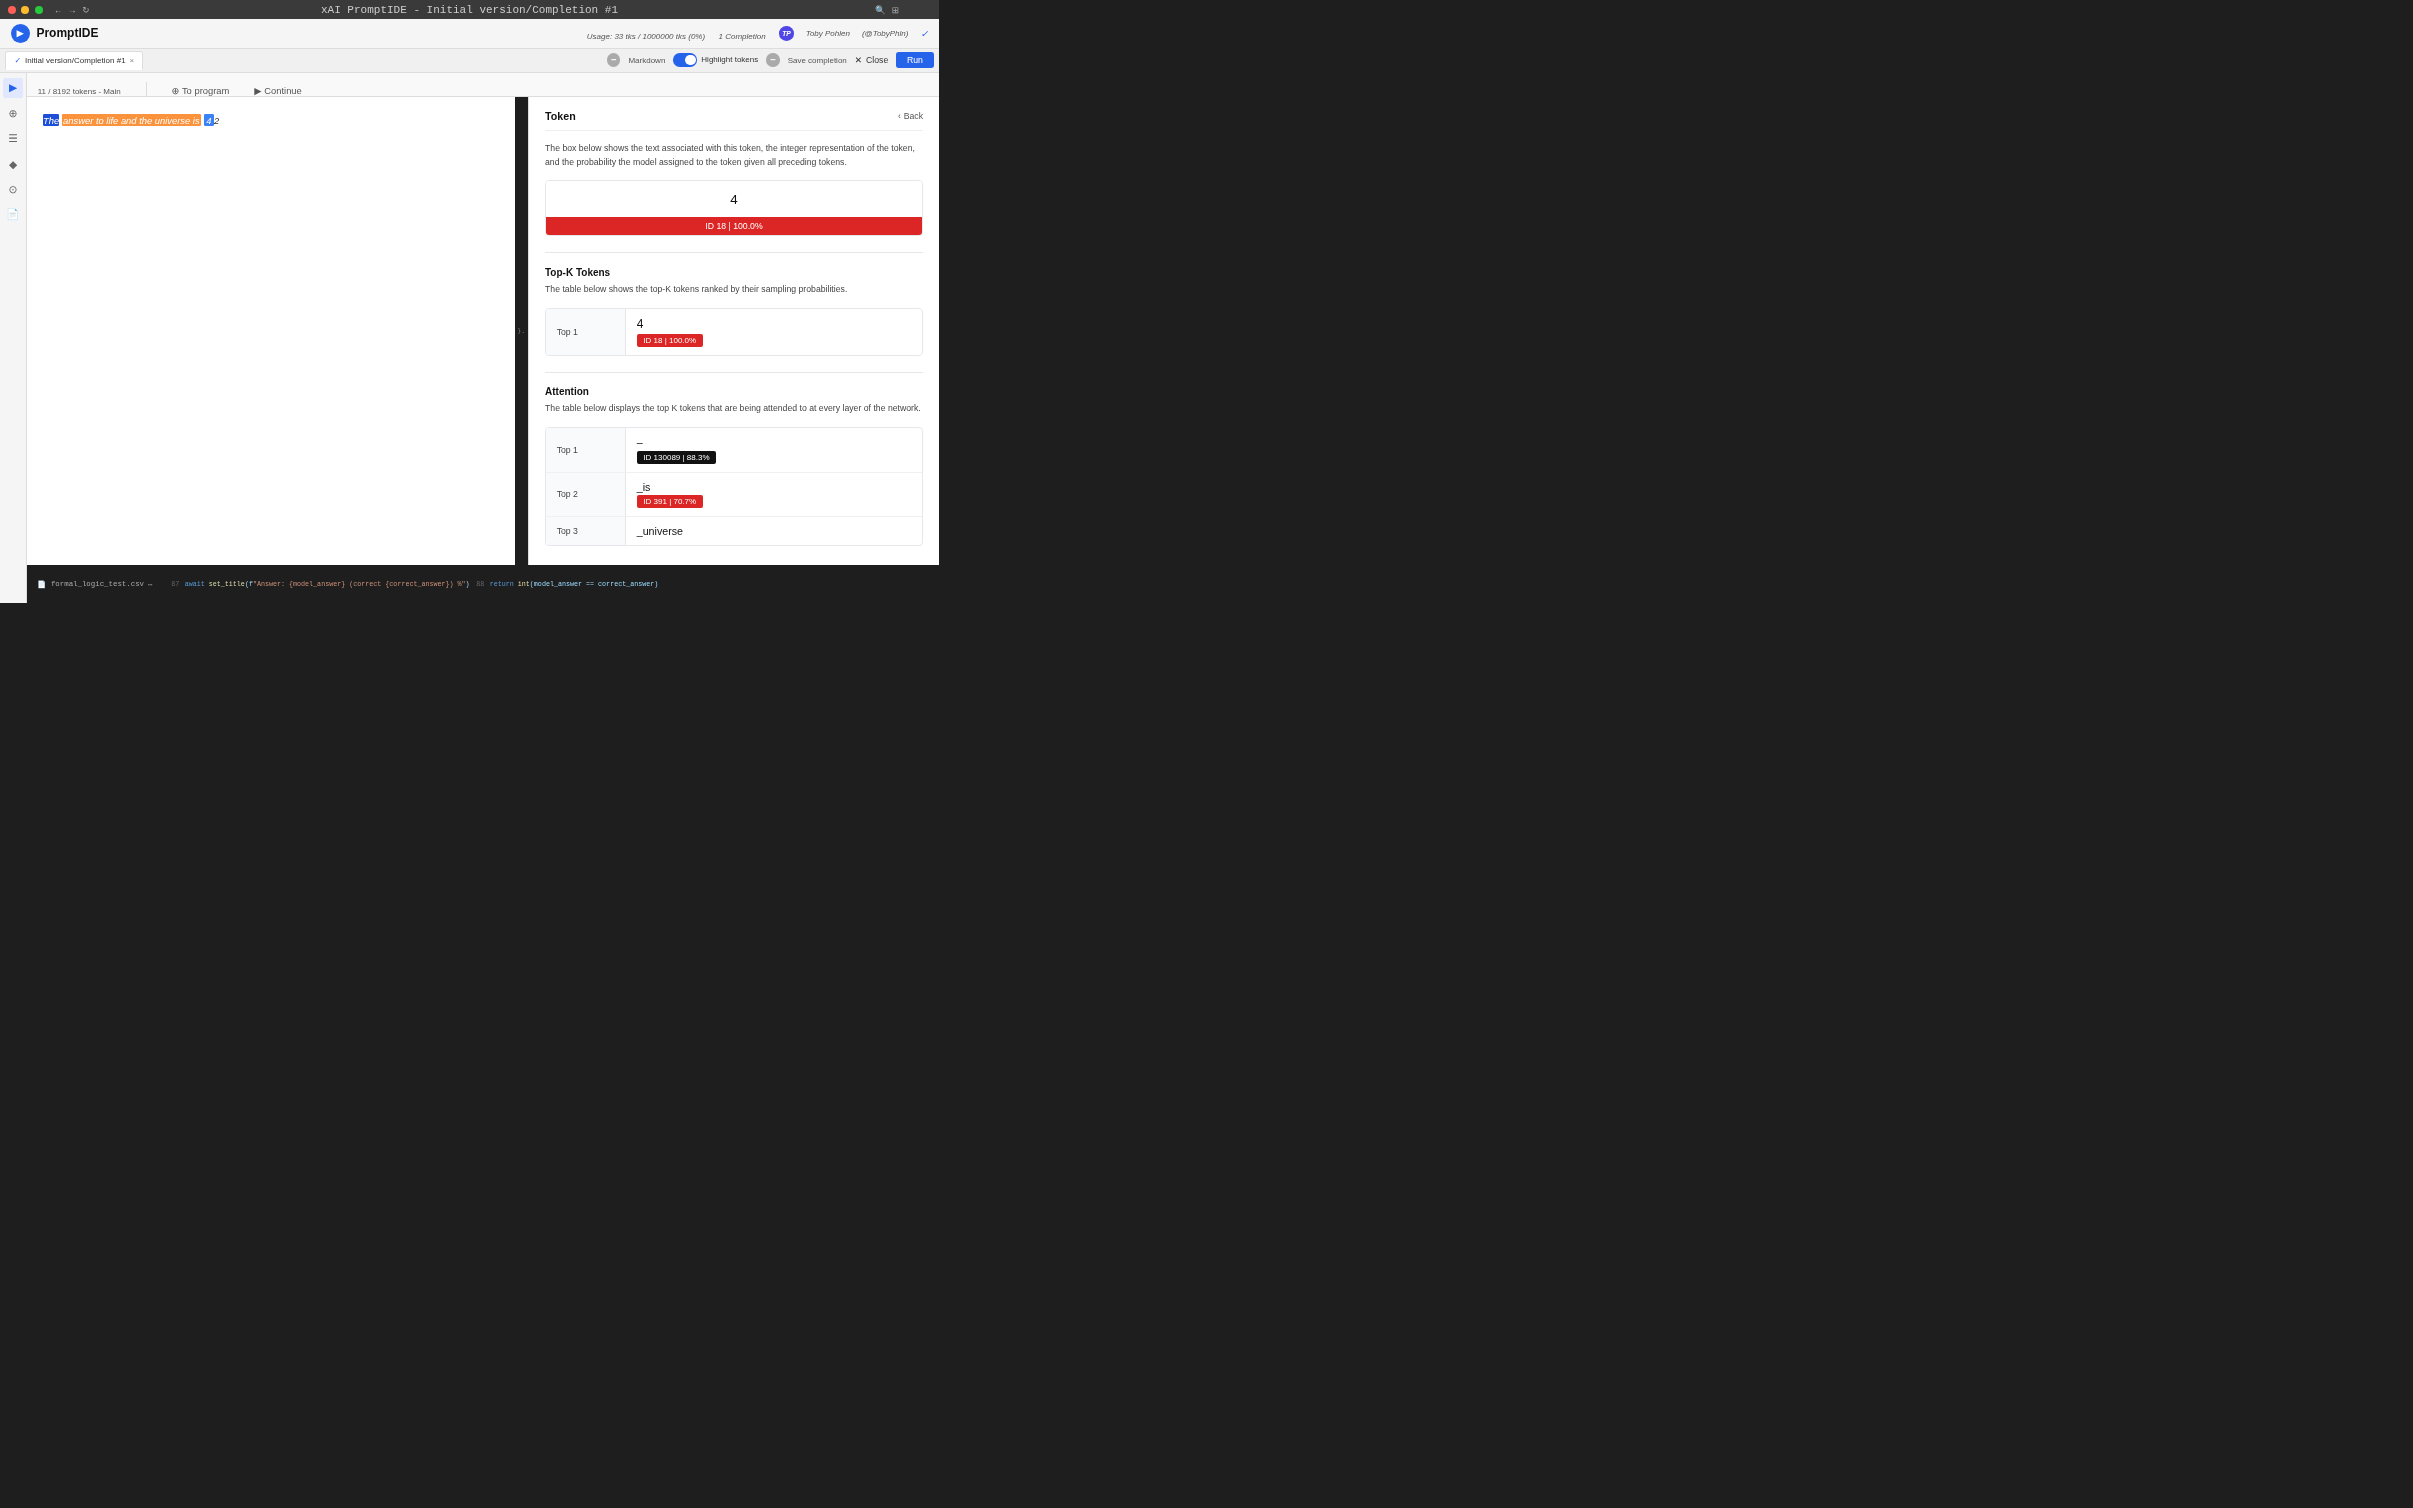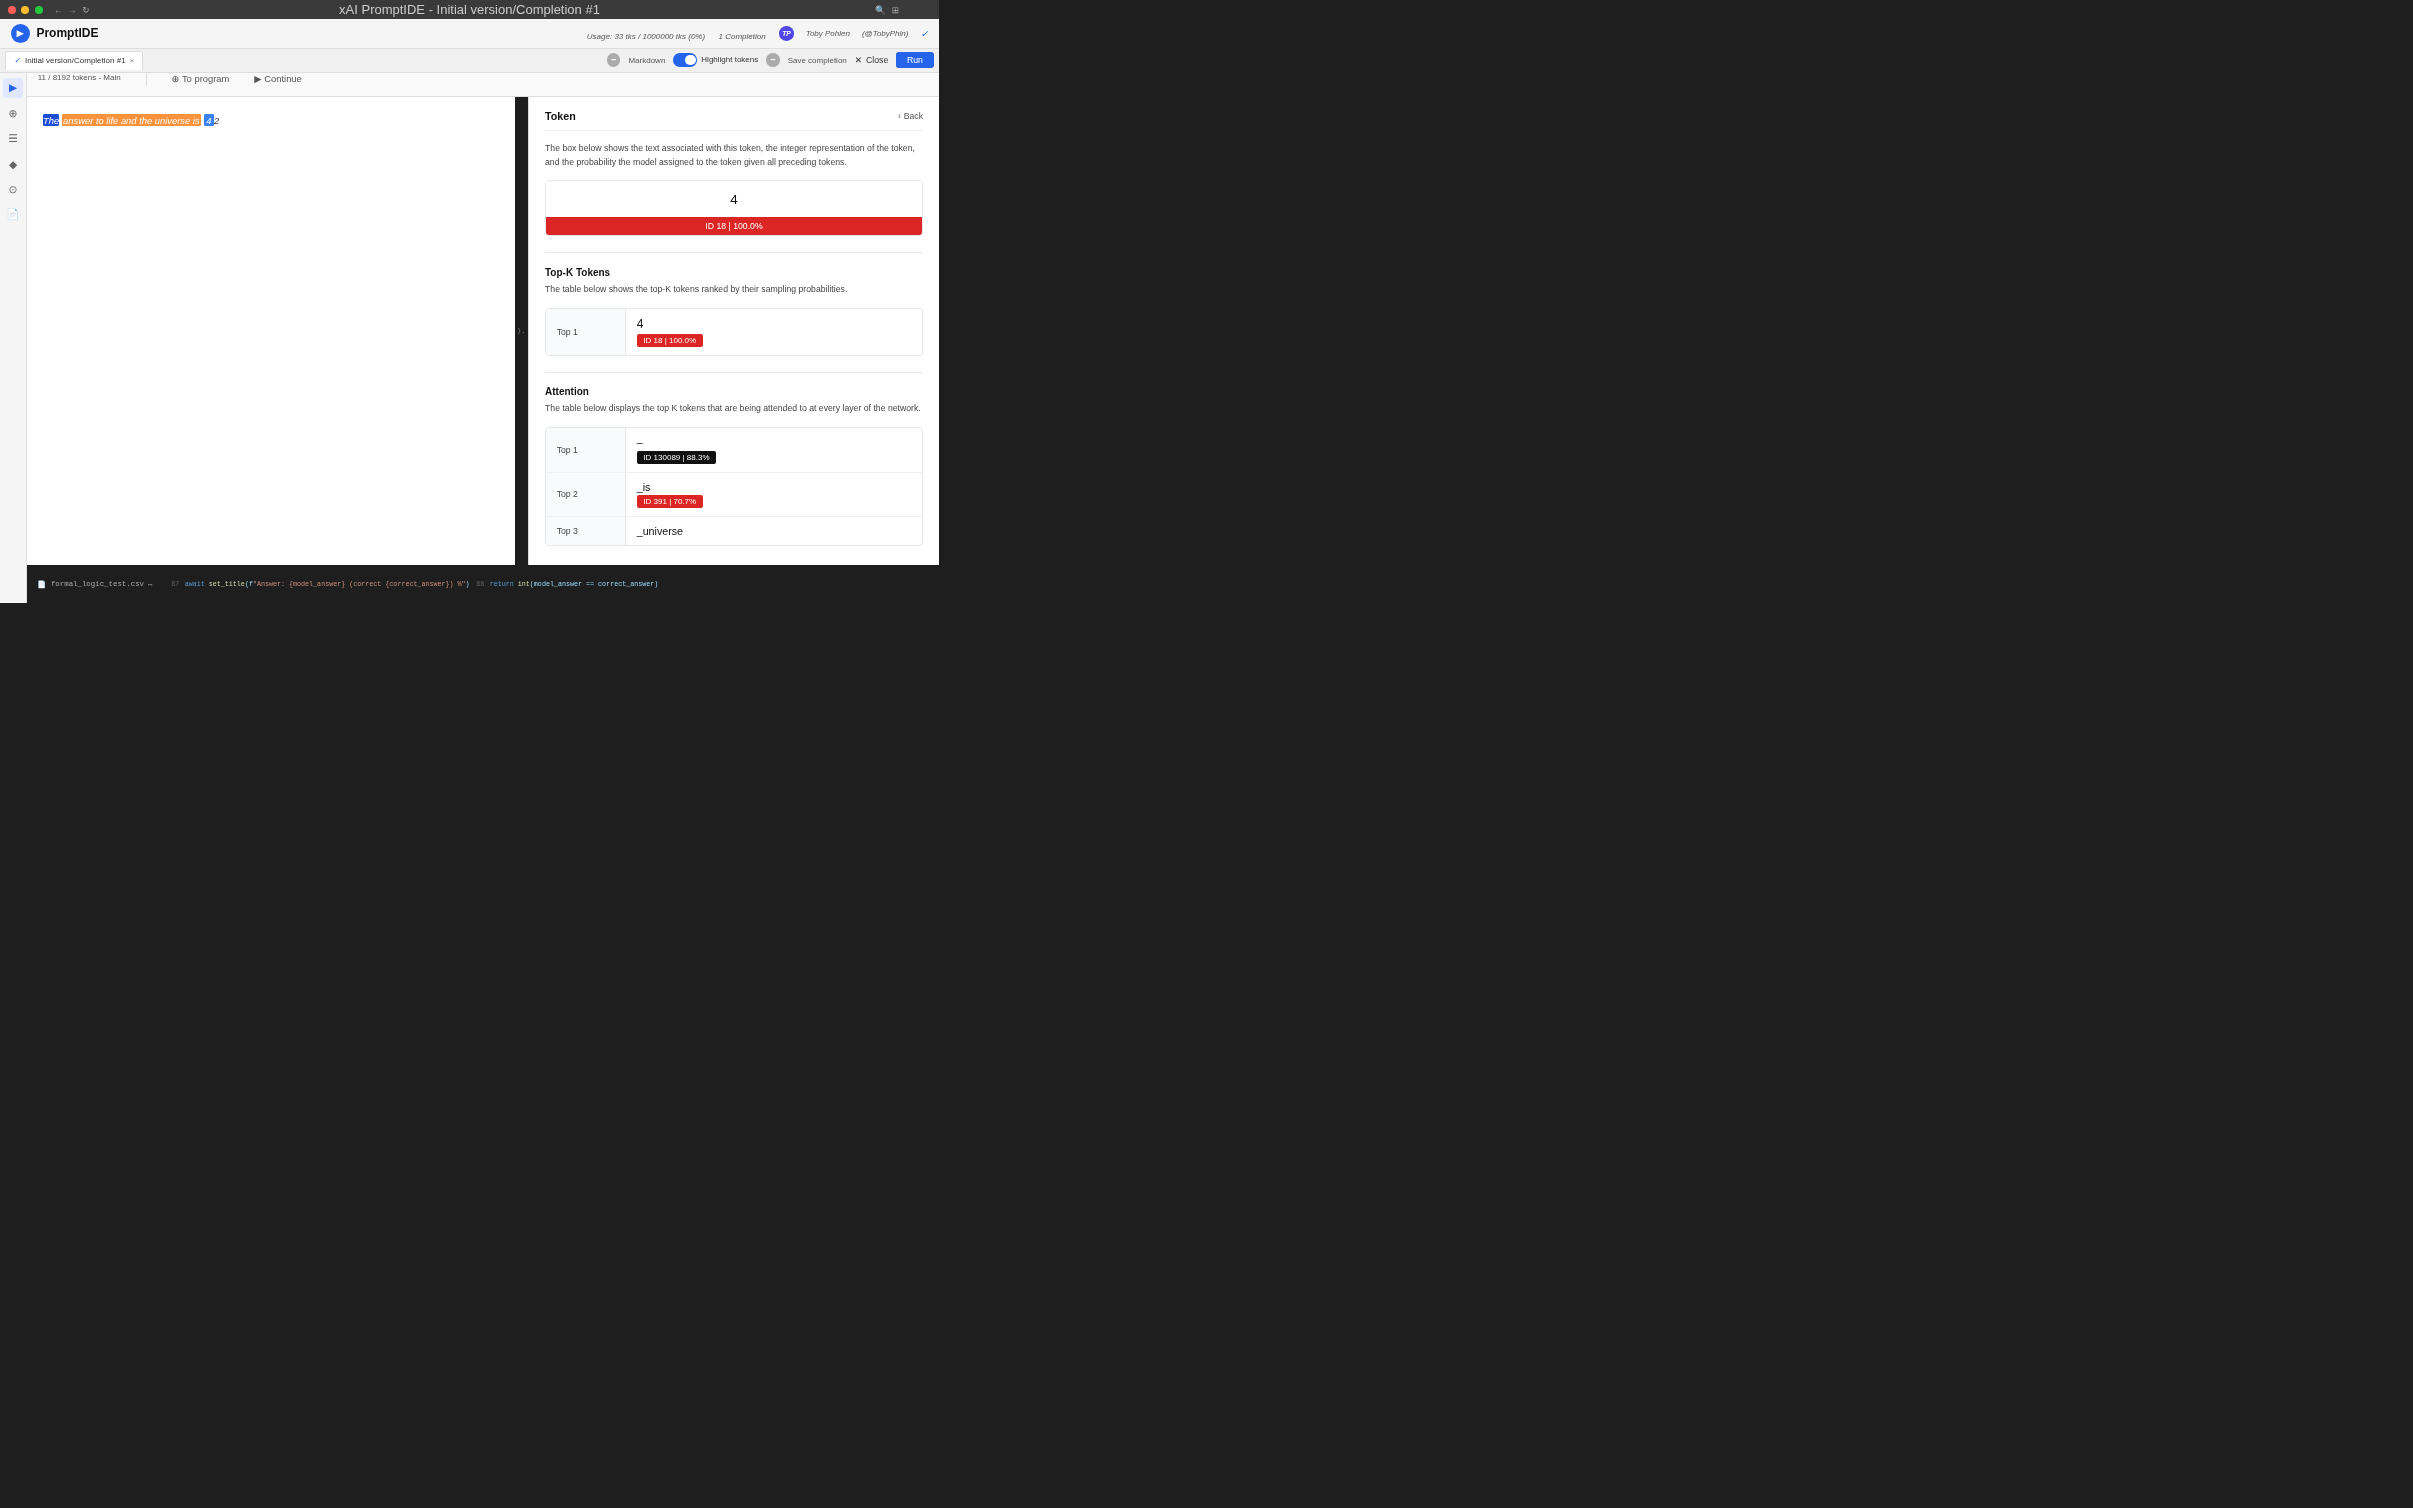--- a/index.html
+++ b/index.html
@@ -44,21 +44,22 @@
       display: flex;
       gap: 5.4px;
     }
     .titlebar-nav span {
       color: #aaa;
       font-size: 8.7px;
       cursor: pointer;
     }
     .titlebar-title {
       color: #ccc;
-      font-size: 13px;
+      font-size: 11px;
+      font-family: Liberation Mono, monospace;
     }
     .titlebar-search {
       position: absolute;
       right: 40px;
       display: flex;
       gap: 5.4px;
     }
     .titlebar-search span { color: #aaa; font-size: 8.7px; }
 
     
@@ -207,21 +208,21 @@
       cursor: pointer;
       border-radius: 2.7px;
     }
     .sidebar-icon.active { background: #e0e7ff; color: #2563eb; }
 
     
     .toolbar {
       background: #f9f9f9;
       height: 24px;
       display: flex;
-      align-items: flex-start;
+      align-items: flex-end;
       padding: 0 10.7px;
       gap: 25px;
       border-bottom: 0.7px solid #ddd;
     }
     .token-count { font-size: 8px; color: #555; }
     .toolbar-divider { width: 0.7px; height: 13.4px; background: #ddd; }
     .toolbar-btn {
       display: flex; align-items: center; gap: 2.7px;
       font-size: 8px; color: #555; cursor: pointer;
     }

